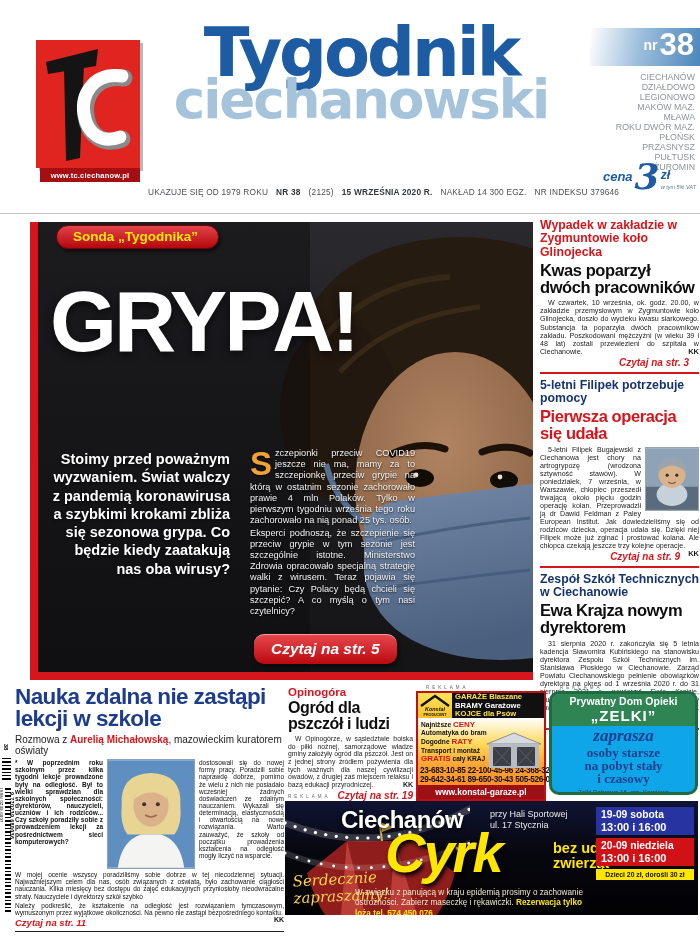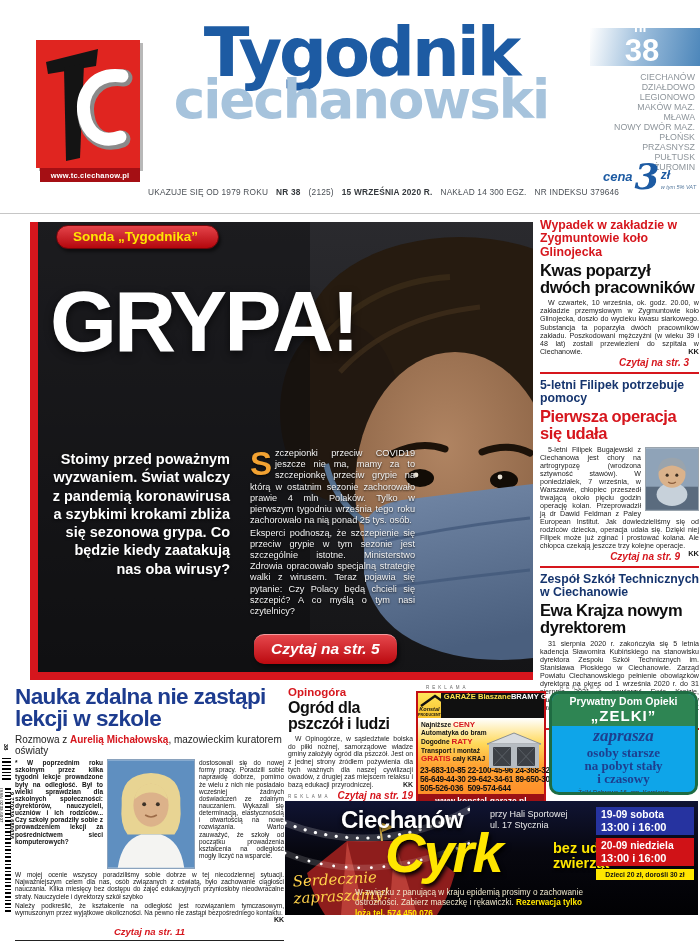--- a/index.html
+++ b/index.html
@@ -13,21 +13,21 @@
   .logo-url { position:absolute; left:40px; top:168px; width:100px; height:14px;
               background:#a50f14; color:#fff; font-size:7.5px; font-weight:bold;
               display:flex; align-items:center; justify-content:center; letter-spacing:.2px; }
   .title-wrap { position:absolute; left:146px; top:20px; width:430px; text-align:center; }
   .title-top { font-family:"DejaVu Sans",sans-serif; font-weight:bold; font-size:67px;
                color:#1d5ba3; letter-spacing:-3px; line-height:1; }
   .title-bottom { font-family:"DejaVu Sans",sans-serif; font-weight:bold; font-size:53px;
                   color:#a6c3dc; letter-spacing:-2px; line-height:1; margin-top:-14px; }
   .nr-badge { position:absolute; right:0; top:28px; width:110px; height:38px;
               background:linear-gradient(100deg, rgba(140,176,208,0) 0%, #9dbedc 45%, #4c86ba 100%);
-              display:flex; align-items:center; justify-content:flex-end; padding:1px 6px 0 0;flex-direction:column; }
+              display:flex; align-items:flex-start; justify-content:flex-end; padding:1px 6px 0 0; }
   .nr-badge .nr-label { color:#fff; font-weight:bold; font-size:14px; margin:8px 2px 0 0; }
   .nr-badge .nr-num { color:#fff; font-weight:bold; font-size:31px; line-height:1; }
   .regions { position:absolute; right:5px; top:72px; text-align:right;
              font-size:8.8px; line-height:1.14; color:#8e959b; font-weight:500; }
   .info-bar { position:absolute; left:148px; top:187px; width:455px; display:flex; gap:8px;
               font-size:8.3px; color:#4a4f55; letter-spacing:.2px; white-space:nowrap; }
   .info-bar .b { font-weight:bold; color:#35393d; }
   .price { position:absolute; right:4px; top:163px; display:flex; align-items:flex-end; }
   .price .p-label { color:#1d5ba3; font-weight:bold; font-style:italic; font-size:13px; margin-right:2px; margin-bottom:6px; }
   .price .p-val { font-family:"DejaVu Serif",serif; font-style:italic; font-weight:bold;
@@ -79,21 +79,21 @@
   .school h2 { color:#1d3c8f; font-weight:bold; font-size:22.5px; line-height:.98; letter-spacing:-.6px; }
   .school .subhead { font-size:10px; color:#222; margin:4px 0 3px; }
   .school .subhead .name { color:#d6161d; font-weight:bold; }
   .school .cols { display:flex; gap:4px; }
   .school .coltxt { font-size:6.5px; line-height:1.1; text-align:justify; color:#111; }
   .school .c1 { width:88px; font-weight:bold; }
   .school .c3 { width:85px; }
   .school .photo { width:88px; height:110px; border:1px solid #8aa2bd; flex:none; }
   .school .tail { font-size:6.5px; line-height:1.1; text-align:justify; color:#111; margin-top:2px; }
   .school .byline { float:right; font-weight:bold; font-size:7px; }
-  .school .read { text-align:center; color:#d6161d; font-weight:bold; font-style:italic; font-size:9.5px; margin-top:10px; }
+  .school .read { text-align:left; color:#d6161d; font-weight:bold; font-style:italic; font-size:9.5px; margin-top:1px; }
   .school .endrule { border-top:1.5px solid #222; margin-top:3px; }
 
   
   .garden { position:absolute; left:288px; top:686px; width:125px; }
   .garden .kicker { color:#d6161d; font-weight:bold; font-size:11.5px; }
   .garden h3 { color:#0e0e0e; font-size:16px; line-height:1.0; letter-spacing:-.4px; margin:2px 0 3px; }
   .garden .body { font-size:6.8px; line-height:1.13; text-align:justify; color:#1c1c1c; text-indent:7px; }
   .garden .byline { float:right; font-weight:bold; font-size:7px; }
   .garden .read { text-align:right; color:#d6161d; font-weight:bold; font-style:italic; font-size:10px; margin-top:1px; }
   .garden .rule { border-top:2px solid #d6161d; margin-top:2px; }
@@ -102,28 +102,28 @@
   .rk { position:absolute; font-size:4.5px; letter-spacing:3px; color:#666; }
 
   
   .garage { position:absolute; left:416px; top:691px; width:130px; border:2px solid #c30f14; background:#fff; }
   .g-head { display:flex; background:#101010; height:25px; }
   .g-logo { width:34px; background:linear-gradient(#ffe45a,#f7c22d); position:relative;
             display:flex; flex-direction:column; align-items:center; justify-content:flex-end; padding-bottom:1px; }
   .g-logo svg { position:absolute; top:1px; left:1px; }
   .g-logo .g-name { font-size:5.5px; font-weight:bold; font-style:italic; color:#111; line-height:1; z-index:1; }
   .g-logo .g-sub { font-size:3.6px; font-weight:bold; color:#111; line-height:1.2; z-index:1; }
-  .g-headlines { flex:1; display:flex; justify-content:space-between; padding-left:3px; }
+  .g-headlines { flex:1; display:flex; flex-direction:column; justify-content:space-between; padding-left:3px; }
   .g-headlines div { font-size:7.6px; font-weight:bold; line-height:1.05; white-space:nowrap; }
   .g-l1, .g-l3 { color:#ffe14a; } .g-l2 { color:#fff; }
   .g-body { position:relative; background:linear-gradient(#ffffff, #ffd95a 55%, #ffa433); padding:2px 2px 1px 3px; }
   .g-feat { font-size:6.6px; font-weight:bold; color:#111; line-height:1.18; }
   .g-feat .hi { color:#d6161d; font-size:8px; }
   .g-thumb { position:absolute; right:1px; top:13px; }
-  .g-phones { display:grid; grid-template-columns:1fr 1fr 1fr; padding:1px 2px; column-gap:2px; row-gap:0;
+  .g-phones { display:grid; grid-template-columns:1fr 1fr 1fr 1fr; padding:1px 2px; column-gap:2px; row-gap:0;
               background:linear-gradient(#ffa433,#ff8f2a); }
   .g-phones span { font-size:8.2px; font-weight:bold; color:#111; letter-spacing:-.3px; white-space:nowrap; }
   .g-url { background:#9c1115; color:#fff; font-weight:bold; font-size:8.5px; text-align:center; padding:2px 0; }
 
   
   .zelki { position:absolute; left:549px; top:691px; width:149px; height:104px;
            border:3px solid #1e6b42; border-radius:10px; overflow:hidden; background:#0ea5e9; }
   .z-head { background:#2e8553; text-align:center; padding:2px 0 3px; }
   .z-head .z-l1 { color:#fff; font-weight:bold; font-size:10.5px; line-height:1.1; }
   .z-head .z-l2 { color:#fff; font-weight:bold; font-size:15px; letter-spacing:1px; line-height:1.05; }
@@ -187,21 +187,21 @@
     <span class="nr-label">nr</span>
     <span class="nr-num">38</span>
   </div>
 
   <div class="regions">
     <div>CIECHANÓW</div>
     <div>DZIAŁDOWO</div>
     <div>LEGIONOWO</div>
     <div>MAKÓW MAZ.</div>
     <div>MŁAWA</div>
-    <div>NOWY DWÓR MAZ.</div>
+    <div>ROKU DWÓR MAZ.</div>
     <div>PŁOŃSK</div>
     <div>PRZASNYSZ</div>
     <div>PUŁTUSK</div>
     <div>ŻUROMIN</div>
   </div>
 
   <div class="info-bar">
     <span>UKAZUJE SIĘ OD 1979 ROKU</span>
     <span class="b">NR 38</span>
     <span>(2125)</span>

